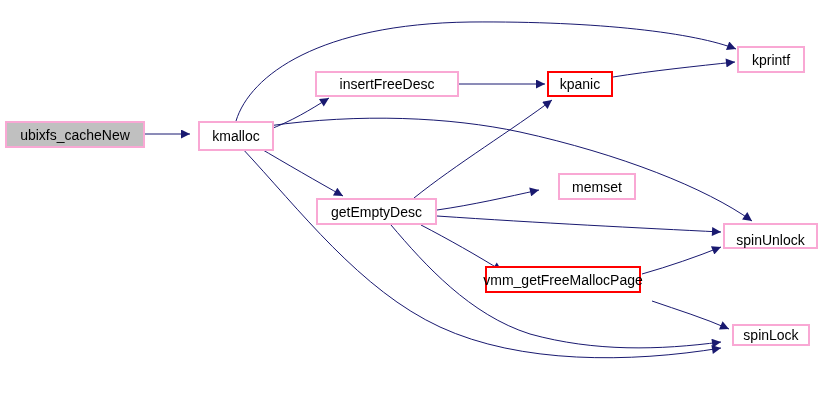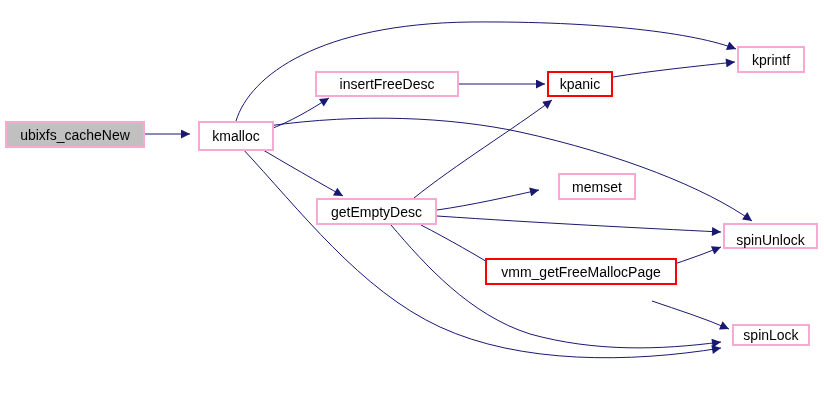--- a/index.html
+++ b/index.html
@@ -71,21 +71,21 @@
   </div>
 
   <div class="node" style="left:541px;top:173px;width:78px;height:27px;margin-left:17px;">
     <span>memset</span>
   </div>
 
   <div class="node" style="left:723px;top:223px;width:95px;height:26px;align-items:flex-end;">
     <span>spinUnlock</span>
   </div>
 
-  <div class="node highlight" style="left:485px;top:258px;width:192px;height:27px;">
+  <div class="node highlight" style="left:485px;top:266px;width:156px;height:27px;">
     <span>vmm_getFreeMallocPage</span>
   </div>
 
   <div class="node" style="left:732px;top:324px;width:78px;height:22px;">
     <span>spinLock</span>
   </div>
 
 </div>
 
 </body></html>

